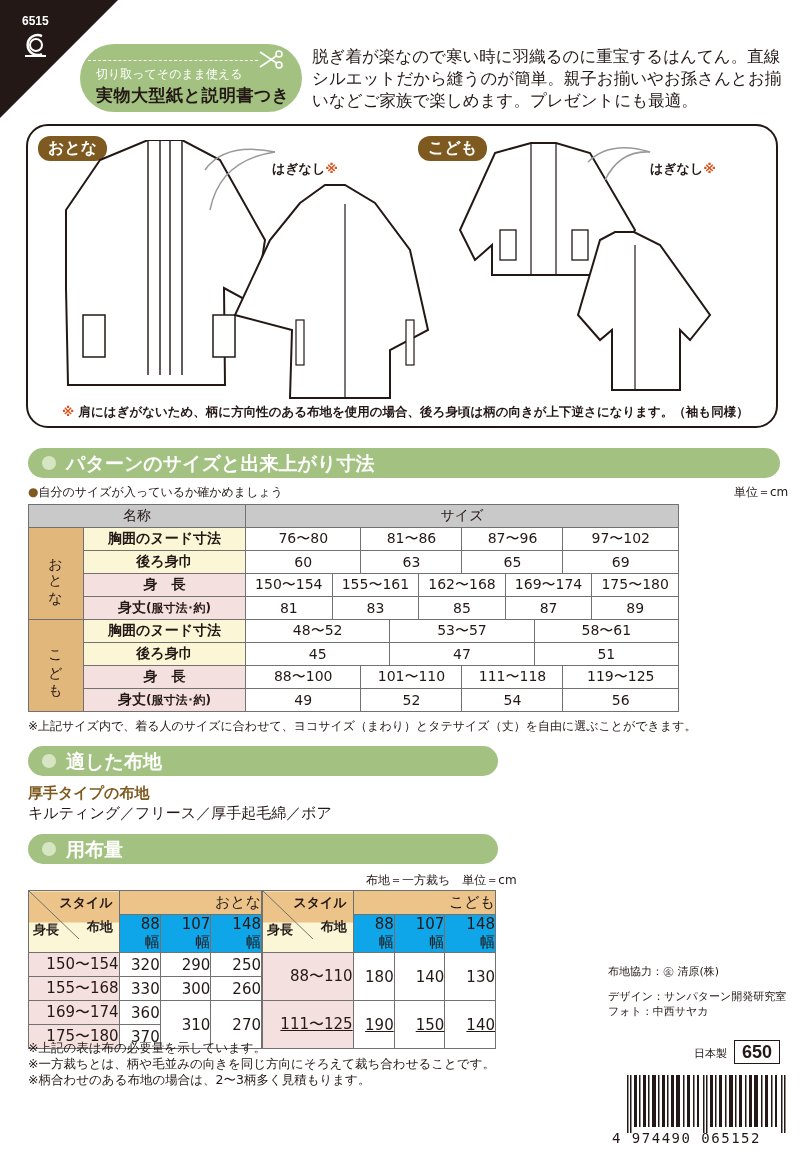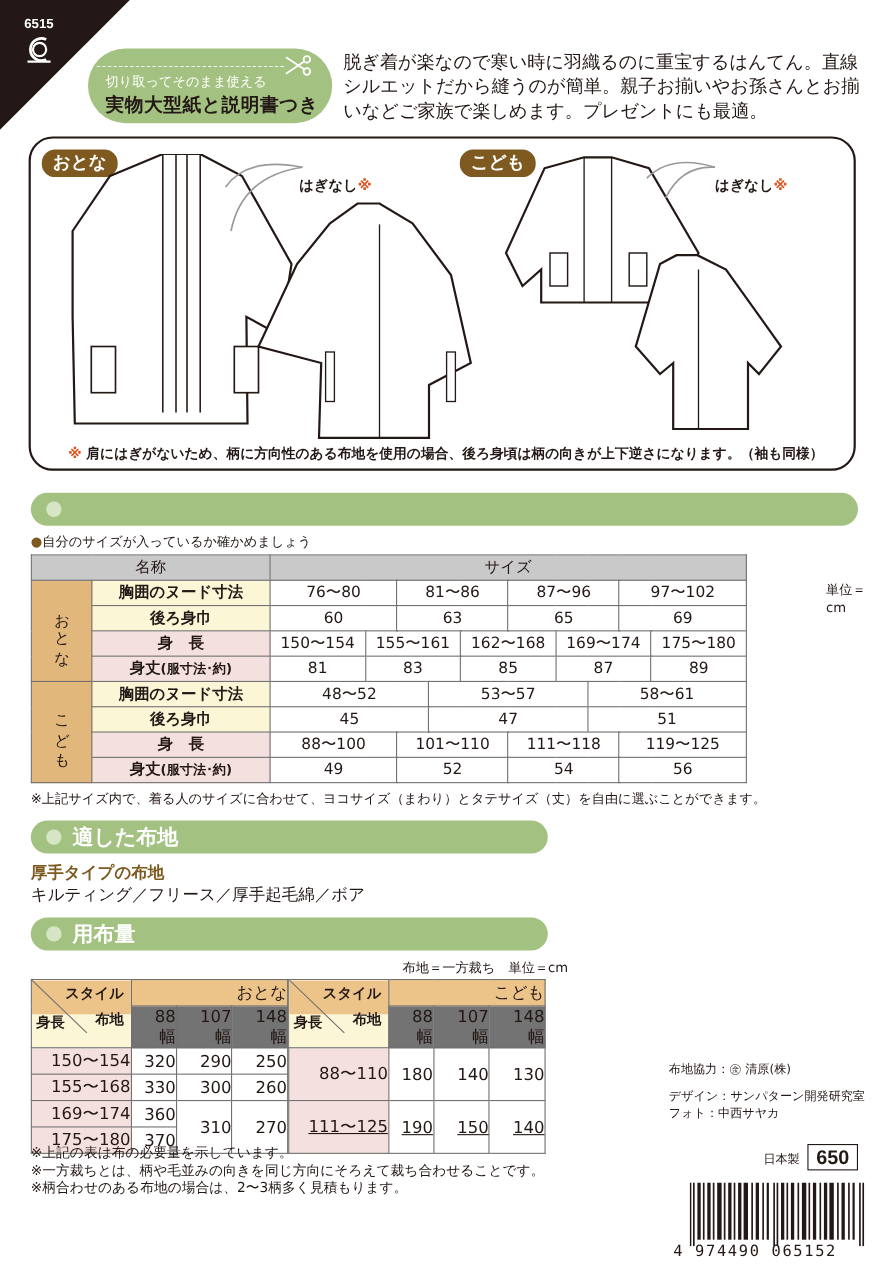--- a/index.html
+++ b/index.html
@@ -47,21 +47,21 @@
 
   .size-note { left: 28px; top: 718px; font-size: 12px; }
 
   .fabric-type { left: 28px; top: 784px; font-size: 15px; font-weight: bold; color: #7e5a20; }
   .fabric-list { left: 28px; top: 804px; font-size: 15px; }
 
   
   .yd { font-size: 15px; }
   .yd td { border: 1px solid #727171; text-align: right; }
   .yd .style-hdr { background: #ecc48a; }
-  .yd .fab-hdr { background: #737373; padding-left: 21px; }
+  .yd .fab-hdr { background: #0ea5e9; padding-left: 21px; }
   .yd .row-lbl { background: #f4e1df; }
   .yd .diag { background: linear-gradient(to bottom, #ecc48a 0 50%, #fbf6d6 50% 100%); position: relative; width: 98px; font-size: 13px; }
   .yd-unit { left: 366px; top: 872px; font-size: 12px; }
 
   .yd-notes { left: 28px; top: 1040px; font-size: 12.5px; line-height: 16px; }
 
   .credits { left: 608px; top: 964px; font-size: 11px; line-height: 15px; }
   .price-lbl { left: 694px; top: 1046px; font-size: 11px; }
   .price-box { left: 734px; top: 1040px; width: 46px; height: 24px; border: 1px solid #231815; font-size: 18px; font-weight: bold; text-align: center; line-height: 22px; font-family: "Liberation Sans", sans-serif; }
 
@@ -131,25 +131,26 @@
 <div class="abs hagi" style="left:650px;top:160px;">
   <span>はぎなし</span><span class="mark">※</span>
 </div>
 <div class="abs illus-note">
   <span class="mark">※</span>
   <span>肩にはぎがないため、柄に方向性のある布地を使用の場合、後ろ身頃は柄の向きが上下逆さになります。（袖も同様）</span>
 </div>
 
 <div class="abs sec" style="left:28px;top:448px;width:752px;">
   <span class="sec-dot"></span>
+  <span>パターンのサイズと出来上がり寸法</span>
 </div>
 <div class="abs sub" style="left:28px;top:484px;">
   <span class="dot">●</span><span>自分のサイズが入っているか確かめましょう</span>
 </div>
-<div class="abs sub" style="left:751px;top:484px;margin-top:44px;">単位＝cm</div>
+<div class="abs sub" style="left:734px;top:484px;">単位＝cm</div>
 
 <table class="abs size-table">
   <tbody>
       <tr>
     <th class="hdr" colspan="2">名称</th>
     <th class="hdr" colspan="60">サイズ</th>
   </tr>
 
   <tr>
     <td class="grp" rowspan="4">おとな</td>

